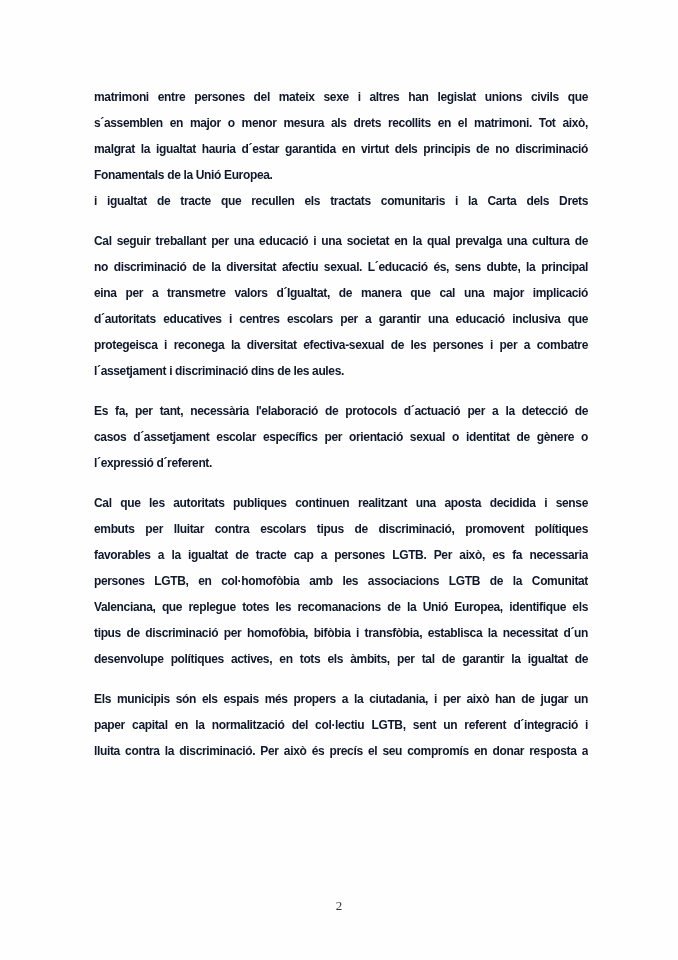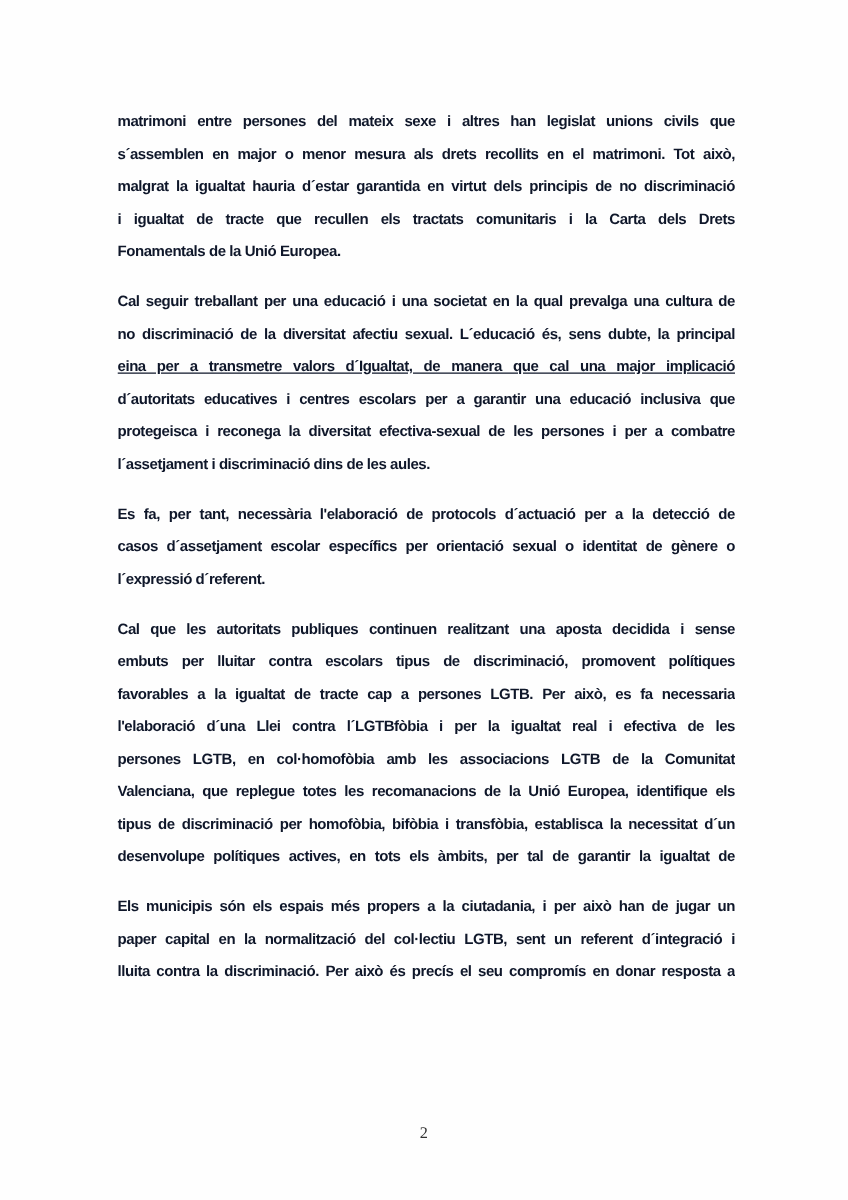--- a/index.html
+++ b/index.html
@@ -24,44 +24,43 @@
 </head>
 <body>
 
 <div class="page">
   <div class="body-text">
 
     <p class="para">
       <span class="line" style="white-space: normal; overflow: hidden;">matrimoni entre persones del mateix sexe i altres han legislat unions civils que</span>
       <span class="line" style="white-space: normal; overflow: hidden;">s´assemblen en major o menor mesura als drets recollits en el matrimoni. Tot això,</span>
       <span class="line" style="white-space: normal; overflow: hidden;">malgrat la igualtat hauria d´estar garantida en virtut dels principis de no discriminació</span>
+      <span class="line last" style="white-space: normal; overflow: hidden;">Fonamentals de la Unió Europea.</span>
       <span class="line" style="white-space: normal; overflow: hidden;">i igualtat de tracte que recullen els tractats comunitaris i la Carta dels Drets</span>
-      <span class="line last" style="white-space: normal; overflow: hidden;">Fonamentals de la Unió Europea.</span>
     </p>
 
     <p class="para">
       <span class="line" style="white-space: normal; overflow: hidden;">Cal seguir treballant per una educació i una societat en la qual prevalga una cultura de</span>
       <span class="line" style="white-space: normal; overflow: hidden;">no discriminació de la diversitat afectiu sexual. L´educació és, sens dubte, la principal</span>
-      <span class="line" style="white-space: normal; overflow: hidden; text-decoration: underline;">eina per a transmetre valors d´Igualtat, de manera que cal una major implicació</span>
+      <span class="line" style="white-space: normal; overflow: hidden;">eina per a transmetre valors d´Igualtat, de manera que cal una major implicació</span>
       <span class="line" style="white-space: normal; overflow: hidden;">d´autoritats educatives i centres escolars per a garantir una educació inclusiva que</span>
       <span class="line" style="white-space: normal; overflow: hidden;">protegeisca i reconega la diversitat efectiva-sexual de les persones i per a combatre</span>
       <span class="line last" style="white-space: normal; overflow: hidden;">l´assetjament i discriminació dins de les aules.</span>
     </p>
 
     <p class="para">
       <span class="line" style="white-space: normal; overflow: hidden;">Es fa, per tant, necessària l'elaboració de protocols d´actuació per a la detecció de</span>
       <span class="line" style="white-space: normal; overflow: hidden;">casos d´assetjament escolar específics per orientació sexual o identitat de gènere o</span>
       <span class="line last" style="white-space: normal; overflow: hidden;">l´expressió d´referent.</span>
     </p>
 
     <p class="para">
       <span class="line" style="white-space: normal; overflow: hidden;">Cal que les autoritats publiques continuen realitzant una aposta decidida i sense</span>
       <span class="line" style="white-space: normal; overflow: hidden;">embuts per lluitar contra escolars tipus de discriminació, promovent polítiques</span>
       <span class="line" style="white-space: normal; overflow: hidden;">favorables a la igualtat de tracte cap a persones LGTB. Per això, es fa necessaria</span>
-      <span class="line" style="white-space: normal; overflow: hidden;">l'elaboració d´una Llei contra l´LGTBfòbia i per la igualtat real i efectiva de les</span>
       <span class="line" style="white-space: normal; overflow: hidden;">persones LGTB, en col·homofòbia amb les associacions LGTB de la Comunitat</span>
       <span class="line" style="white-space: normal; overflow: hidden;">Valenciana, que replegue totes les recomanacions de la Unió Europea, identifique els</span>
       <span class="line" style="white-space: normal; overflow: hidden;">tipus de discriminació per homofòbia, bifòbia i transfòbia, establisca la necessitat d´un</span>
       <span class="line" style="white-space: normal; overflow: hidden;">desenvolupe polítiques actives, en tots els àmbits, per tal de garantir la igualtat de</span>
     </p>
 
     <p class="para">
       <span class="line" style="white-space: normal; overflow: hidden;">Els municipis són els espais més propers a la ciutadania, i per això han de jugar un</span>
       <span class="line" style="white-space: normal; overflow: hidden;">paper capital en la normalització del col·lectiu LGTB, sent un referent d´integració i</span>
       <span class="line" style="white-space: normal; overflow: hidden;">lluita contra la discriminació. Per això és precís el seu compromís en donar resposta a</span>

